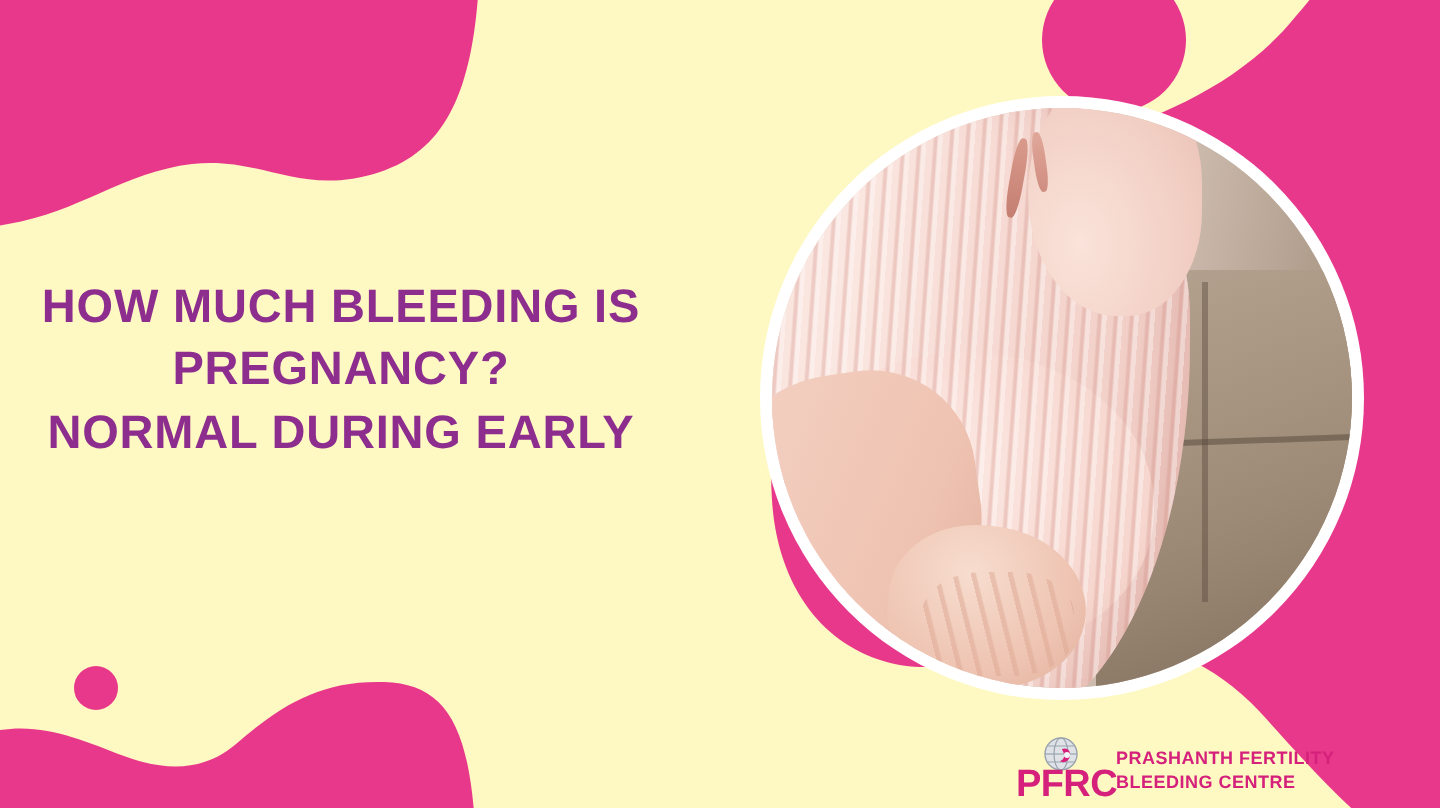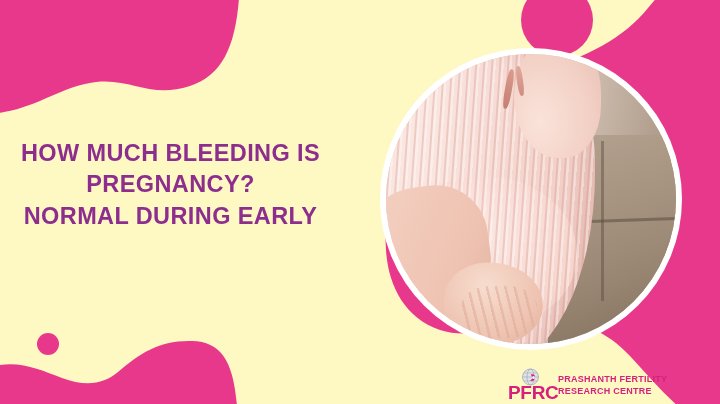--- a/index.html
+++ b/index.html
@@ -324,17 +324,17 @@
         <path d="M 5,18 H 37" stroke="#9aa3ad" stroke-width="1.2" fill="none"></path>
         <path d="M 7.5,10 H 34.5" stroke="#9aa3ad" stroke-width="1" fill="none"></path>
         <path d="M 7.5,26 H 34.5" stroke="#9aa3ad" stroke-width="1" fill="none"></path>
         <path d="M 22,13 c 5,-2 9,2 8,7 c -1,5 -6,8 -10,5 c 3,-1 5,-4 4,-7 c -1,-3 -2,-4 -2,-5 z" fill="#d5217c"></path>
         <circle cx="27" cy="19" r="3" fill="#f3f4f6"></circle>
       </svg>
       <div class="logo-pfrc">PFRC</div>
     </div>
     <div class="logo-text">
       <span>PRASHANTH FERTILITY</span>
-      <span>RESEARCH CENTRE</span>
+      <span>BLEEDING CENTRE</span>
     </div>
   </div>
 
 </div>
 
 </body></html>

